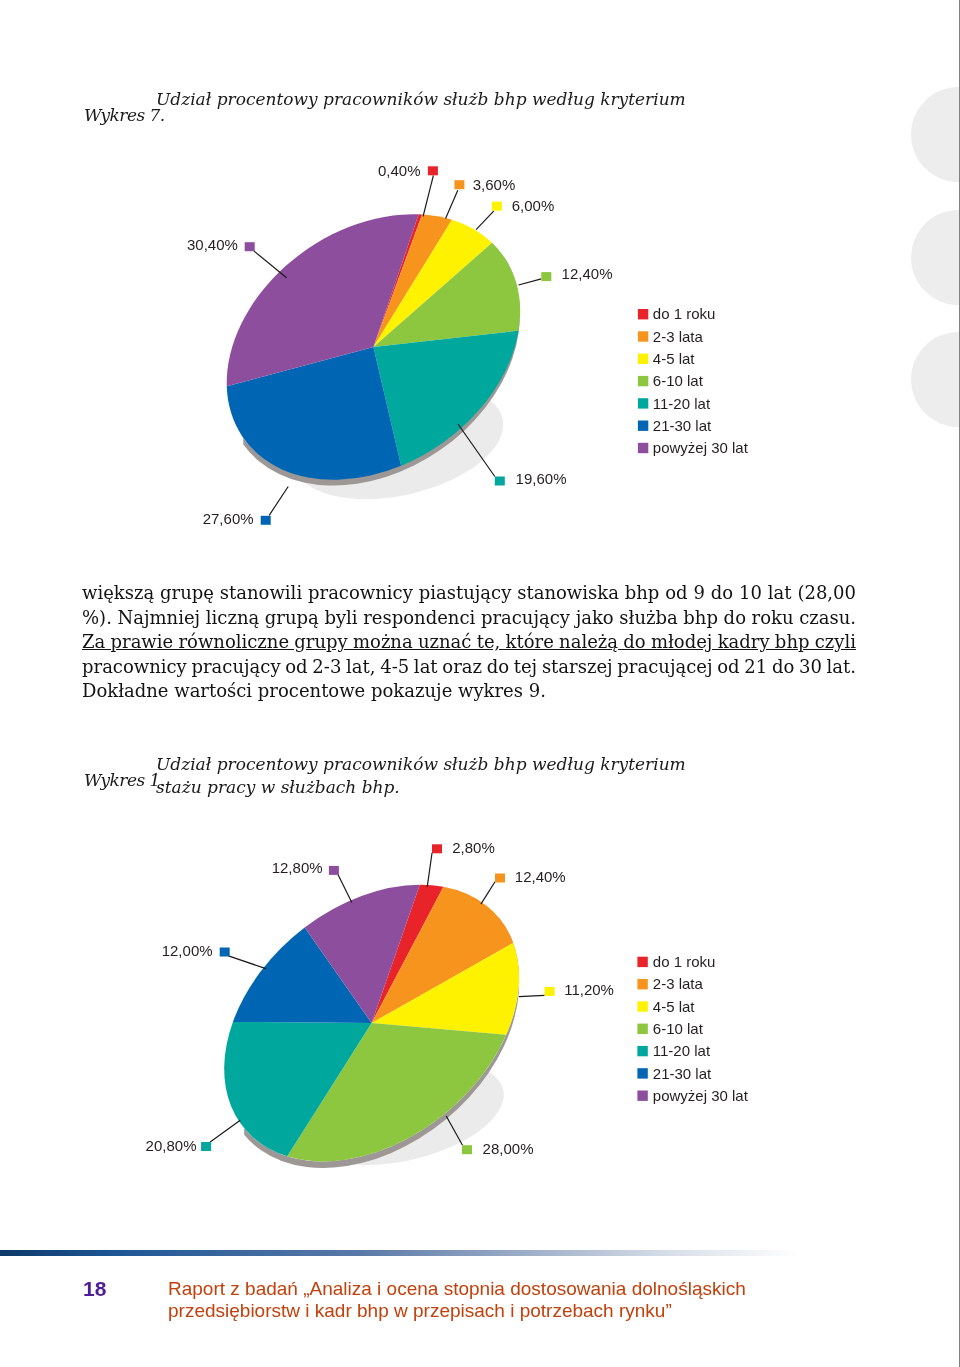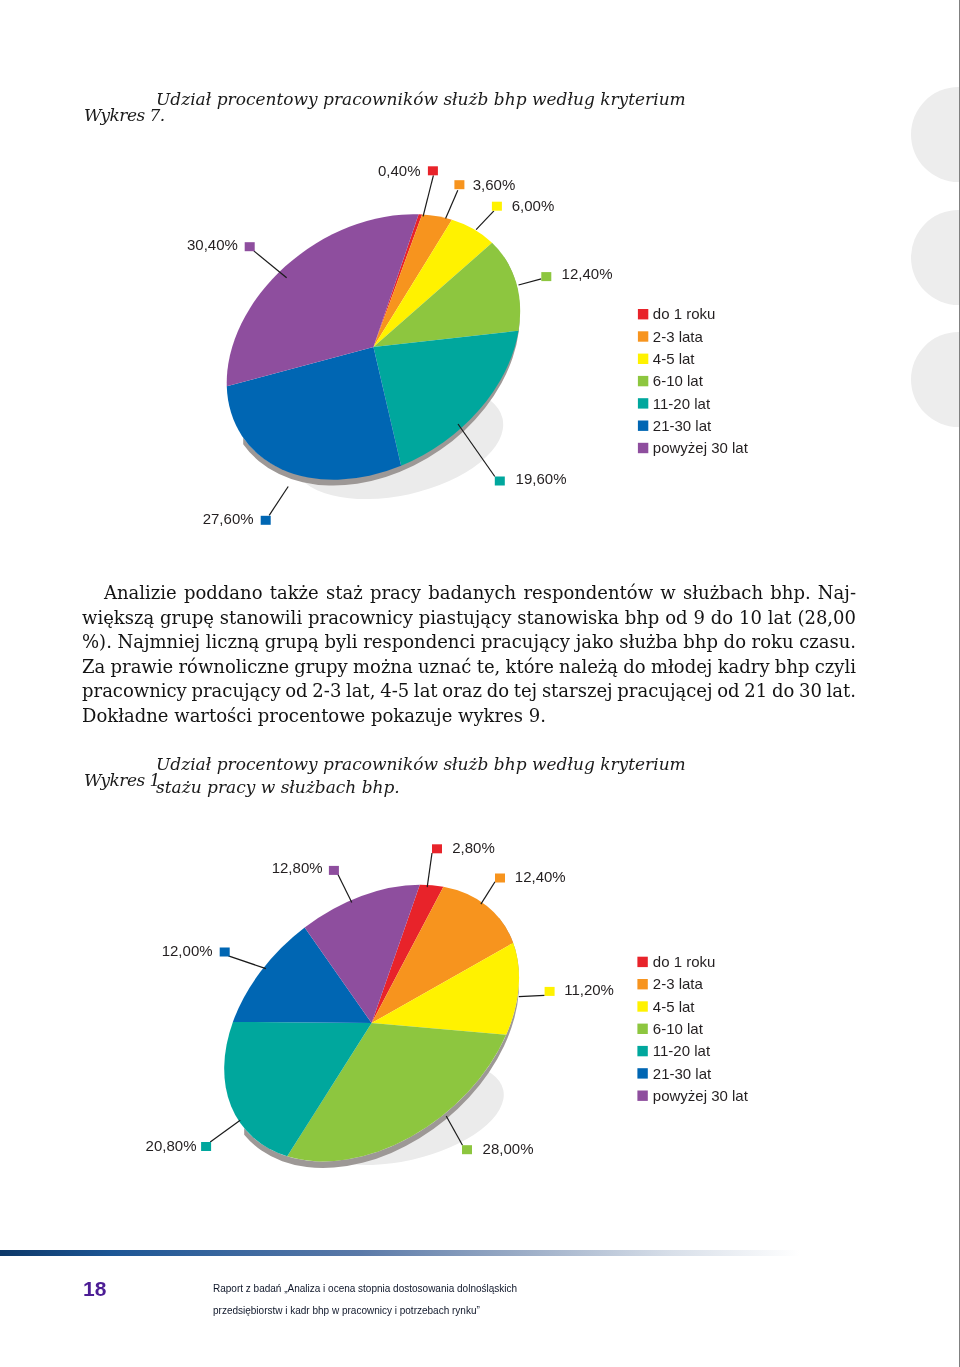--- a/index.html
+++ b/index.html
@@ -21,22 +21,22 @@
   .body-text .ln.first{text-indent:22px;}
 
   svg.chart{position:absolute;left:0;top:0;overflow:visible;}
   .lbl{font-family:"Liberation Sans",sans-serif;font-size:15px;fill:#231f20;}
   .leg{font-family:"Liberation Sans",sans-serif;font-size:15px;fill:#231f20;}
   .lead{stroke:#1a1a1a;stroke-width:1.2;fill:none;}
 
   .footer-rule{position:absolute;left:0;height:6px;}
   .pageno{position:absolute;font-family:"Liberation Sans",sans-serif;font-weight:bold;
           font-size:21px;color:#4c1d95;line-height:1;}
-  .footer-text{position:absolute;font-family:"Liberation Sans",sans-serif;font-size:10px;
-               line-height:21.5px;color:#0f172a;white-space:nowrap;margin-left:45px;}
+  .footer-text{position:absolute;font-family:"Liberation Sans",sans-serif;font-size:19px;
+               line-height:21.5px;color:#c2410c;white-space:nowrap;}
 </style>
 </head>
 <body>
 
 <div class="page">
 
   <div class="deco" style="top:87px;"></div>
   <div class="deco" style="top:209.5px;"></div>
   <div class="deco" style="top:332px;"></div>
   <div class="vrule"></div>
@@ -97,24 +97,23 @@
         <rect x="637.9" y="398.2" width="10.4" height="10.4" fill="#00a79d"></rect>
         <text x="652.8" y="408.59999999999997" class="leg" font-size="15">11-20 lat</text>
         <rect x="637.9" y="420.5" width="10.4" height="10.4" fill="#0066b3"></rect>
         <text x="652.8" y="430.9" class="leg" font-size="15">21-30 lat</text>
         <rect x="637.9" y="442.8" width="10.4" height="10.4" fill="#8e4e9e"></rect>
         <text x="652.8" y="453.2" class="leg" font-size="15">powyżej 30 lat</text>
       </g>
     </svg>
 
   <div class="body-text" id="body-par" style="left:82px;top:582px;width:774px;">
-      <span class="ln first"><span style="word-spacing: 1.506px;">Analizie poddano także staż pracy badanych respondentów w służbach bhp. Naj-</span></span>
       <span class="ln"><span style="word-spacing: 0.156px;">większą grupę stanowili pracownicy piastujący stanowiska bhp od 9 do 10 lat (28,00</span></span>
       <span class="ln"><span style="word-spacing: -0.1px; text-align: right;">%). Najmniej liczną grupą byli respondenci pracujący jako służba bhp do roku czasu.</span></span>
-      <span class="ln"><span style="word-spacing: -0.459px;">Za prawie równoliczne grupy można uznać te, które należą do młodej kadry bhp czyli</span></span>
+      <span class="ln"><span style="word-spacing: -0.459px; text-decoration: underline;">Za prawie równoliczne grupy można uznać te, które należą do młodej kadry bhp czyli</span></span>
       <span class="ln"><span style="word-spacing: -1.019px;">pracownicy pracujący od 2-3 lat, 4-5 lat oraz do tej starszej pracującej od 21 do 30 lat.</span></span>
       <span class="ln"><span>Dokładne wartości procentowe pokazuje wykres 9.</span></span>
     </div>
 
   <div class="fig-cap" style="left:84px;top:753px;">
     <span class="num">Wykres 1.</span>
     <span class="txt">Udział procentowy pracowników służb bhp według kryterium</span>
     <span class="txt">stażu pracy w służbach bhp.</span>
   </div>
 
@@ -171,15 +170,15 @@
         <rect x="637.4" y="1068.2" width="10.4" height="10.4" fill="#0066b3"></rect>
         <text x="652.8" y="1078.6000000000001" class="leg" font-size="15">21-30 lat</text>
         <rect x="637.4" y="1090.5" width="10.4" height="10.4" fill="#8e4e9e"></rect>
         <text x="652.8" y="1100.9" class="leg" font-size="15">powyżej 30 lat</text>
       </g>
     </svg>
 
   <div class="footer-rule" style="top:1250px;width:800px;background:linear-gradient(to right,#0d3868 0%,#1d5695 14%,#5a79a8 45%,#97a9c4 64%,#d8dfe9 84%,#ffffff 100%);"></div>
   <div class="pageno" style="left:83px;top:1278px;">18</div>
   <div class="footer-text" style="left:168px;top:1278px;">Raport z badań „Analiza i ocena stopnia dostosowania dolnośląskich</div>
-  <div class="footer-text" style="left:168px;top:1299.5px;">przedsiębiorstw i kadr bhp w pracownicy i potrzebach rynku”</div>
+  <div class="footer-text" style="left:168px;top:1299.5px;">przedsiębiorstw i kadr bhp w przepisach i potrzebach rynku”</div>
 
 </div>
 
 </body></html>

